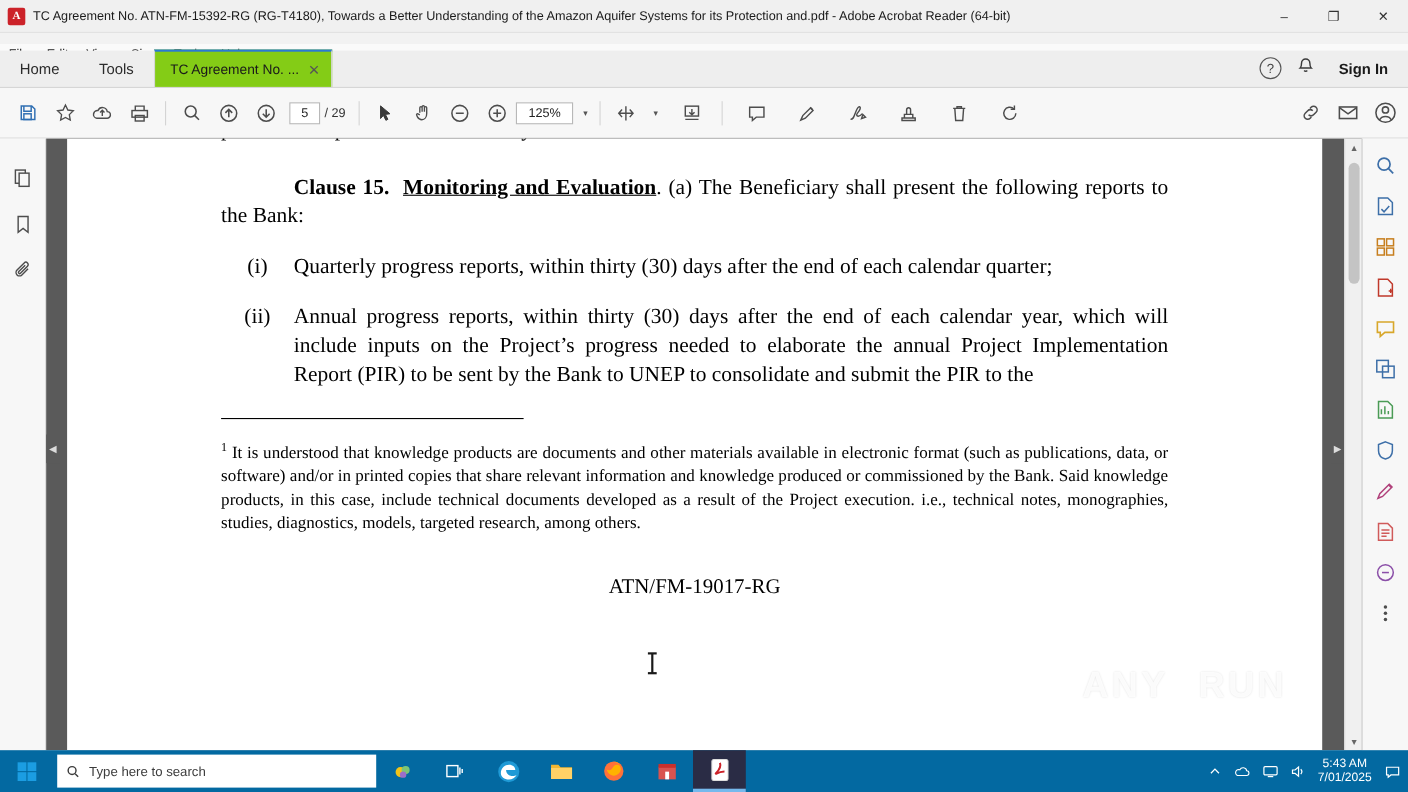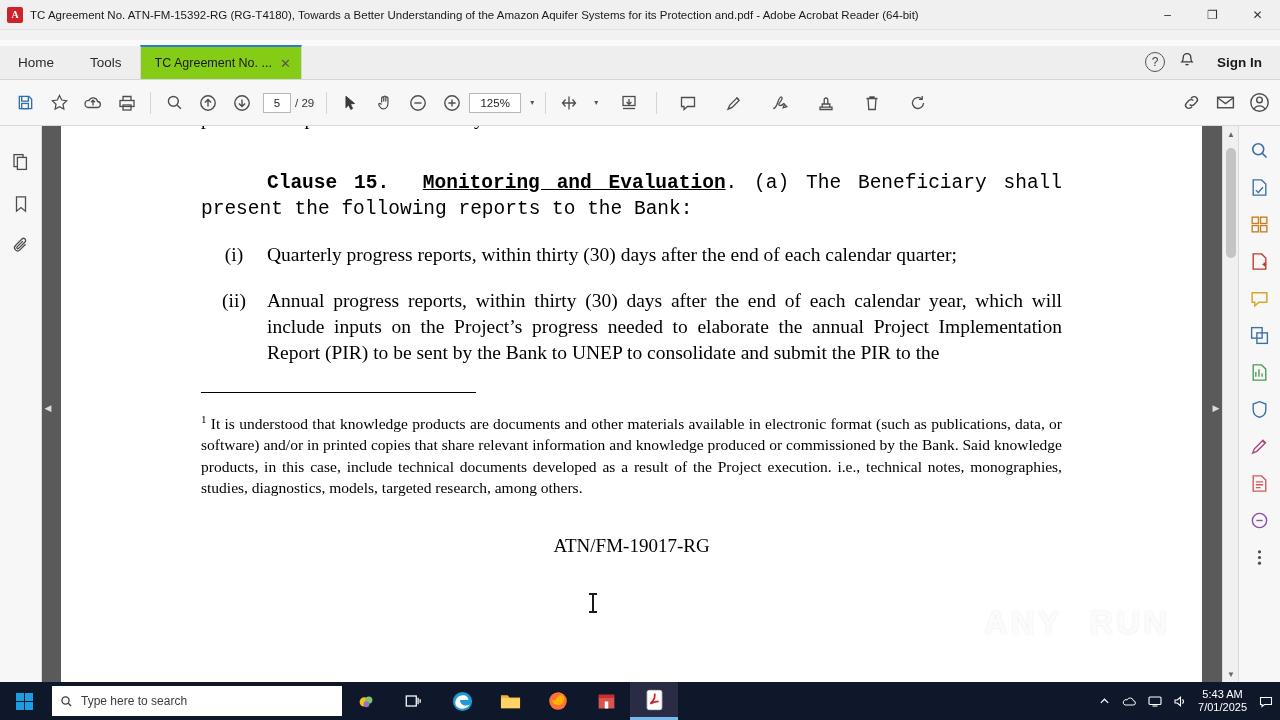--- a/index.html
+++ b/index.html
@@ -192,21 +192,21 @@
   .wm-play {
     display: inline-block; width: 0; height: 0;
     border-left: 17px solid rgba(255,255,255,0.9);
     border-top: 11px solid transparent; border-bottom: 11px solid transparent;
     margin: 0 2px;
   }
 
   
   .taskbar {
     position: absolute; bottom: 0; left: 0; width: 1280px; height: 38px;
-    background: #0f172a; display: flex; align-items: center;
+    background: #0369a1; display: flex; align-items: center;
   }
   .start {
     width: 48px; height: 38px; display: flex; align-items: center; justify-content: center;
   }
   .winlogo { width: 17px; height: 17px; display: grid; grid-template-columns: 8px 8px; grid-template-rows: 8px 8px; gap: 1px; }
   .winlogo i { background: #1b9de2; display: block; }
   .search {
     width: 290px; height: 30px; background: #ffffff; border-radius: 0;
     display: flex; align-items: center; padding-left: 8px; margin-left: 4px;
   }
@@ -434,21 +434,21 @@
         <path d="M14.5 8.3l-5.6 5.6a3.1 3.1 0 0 1-4.4-4.4l6.5-6.5a2.1 2.1 0 1 1 3 3l-6.4 6.4a1 1 0 0 1-1.5-1.5l5.8-5.8"></path>
       </svg>
     </div>
   </div>
 
   <div class="docarea">
     <div class="page">
       <div class="page-inner">
         <p class="p">use or, where appropriate, cause the Executing Agency to use, the implementation and monitoring system of procurement plans as determined by the Bank.</p>
 
-        <p class="p indent-first" style="margin-top:38px;font-family:Liberation Mono, monospace;">
+        <p class="p indent-first" style="margin-top:26px;">
           <span class="clause-label">Clause 15.</span>
           <span>&nbsp;</span><span class="clause-title">Monitoring and Evaluation</span><span>. (a) The Beneficiary shall present the following reports to the Bank:</span>
         </p>
 
         <div class="numlist">
           <div class="num">(i)</div>
           <div class="body">Quarterly progress reports, within thirty (30) days after the end of each calendar quarter;</div>
         </div>
 
         <div class="numlist">

